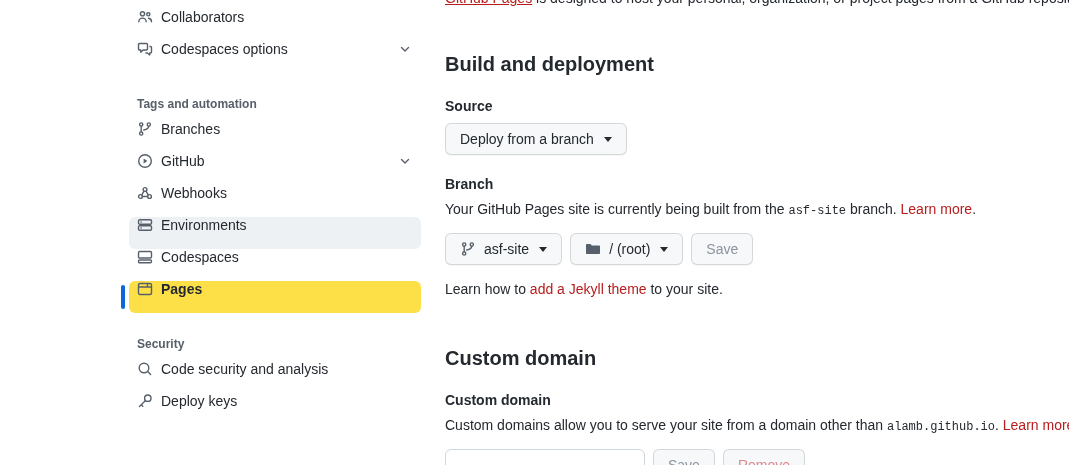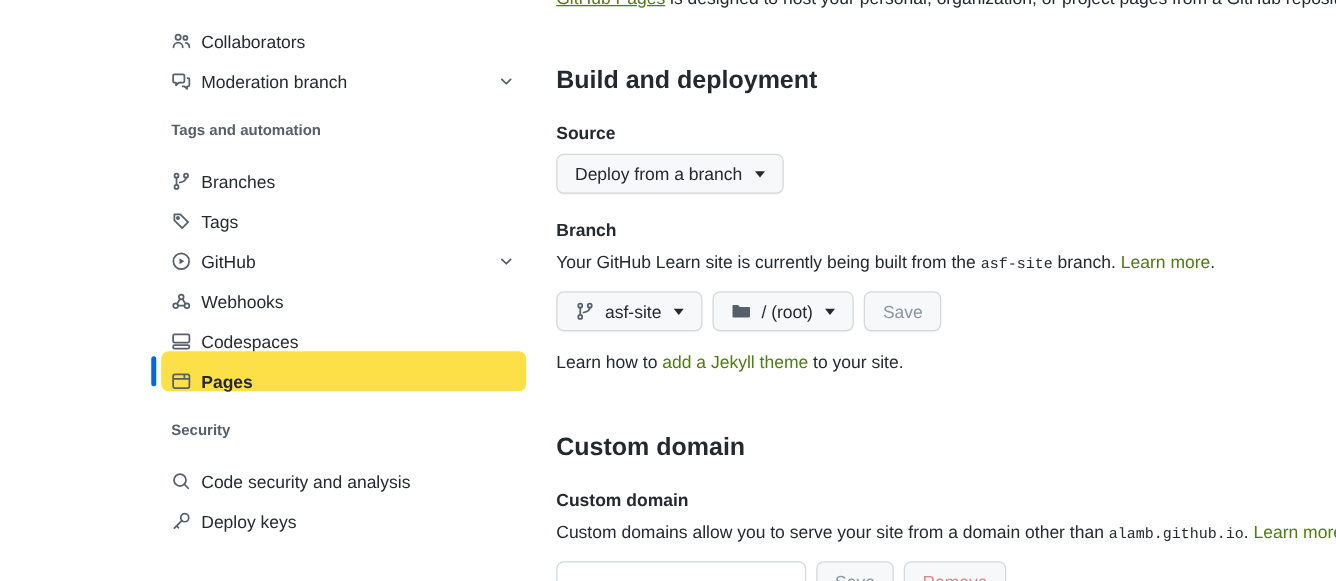--- a/index.html
+++ b/index.html
@@ -1,36 +1,36 @@
 <!DOCTYPE html>
 <html><head>
 <meta charset="utf-8">
 <style>
   * { margin:0; padding:0; box-sizing:border-box; }
   body { background:#fff; font-family:"Liberation Sans","DejaVu Sans",sans-serif; color:#24292f; }
   .screen { position:relative; width:1069px; height:465px; overflow:hidden; background:#fff; }
 
   
   .sidebar { position:absolute; left:121px; top:9px; width:300px; }
-  .nav-item { position:relative; display:flex; align-items:flex-end; gap:8px; height:32px;
+  .nav-item { position:relative; display:flex; align-items:flex-start; gap:8px; height:32px;
               padding:0 8px; margin-left:8px; border-radius:6px; font-size:14px; cursor:pointer; }
   .nav-item .nav-icon { display:flex; width:16px; height:16px; color:#57606a; flex:0 0 16px; }
   .nav-item .chev { margin-left:auto; display:flex; width:16px; height:16px; color:#57606a; }
   .nav-item.hovered { background:#eef1f4; }
   .nav-item.selected { background:#fde047; }
   .nav-item.selected .nav-label { font-weight:600; }
   .nav-item.selected::before { content:""; position:absolute; left:-8px; top:4px; width:4px; height:24px;
               background:#0969da; border-radius:2px; }
   .nav-header { font-size:12px; font-weight:700; color:#57606a; padding:0 8px; margin:24px 0 10px 8px; }
   svg { display:block; }
 
   
   .main { position:absolute; left:445px; top:0; width:700px; }
   .intro { margin-top:-12px; font-size:14px; line-height:20px; white-space:nowrap; }
-  a.link { color:#4d7c0f; text-decoration:none; cursor:pointer; }
+  a.link { color:#b91c1c; text-decoration:none; cursor:pointer; }
   .intro a.link { text-decoration:underline; }
   h2.section-title { font-size:20px; font-weight:600; line-height:25px; }
   #build-title { margin-top:44px; }
   #domain-title { margin-top:46px; }
   .field-label { font-size:14px; font-weight:600; margin-top:21px; }
   .desc { font-size:14px; line-height:21px; margin-top:7px; white-space:nowrap; }
   code.mono { font-family:"Liberation Mono","DejaVu Sans Mono",monospace; font-size:12px; }
 
   .btn { display:inline-flex; align-items:center; gap:8px; height:32px; padding:0 14px;
          background:#f6f8fa; border:1px solid rgba(27,31,36,.15); border-radius:6px;
@@ -66,21 +66,21 @@
       <span class="nav-label">Collaborators</span>
     </div>
 
     <div class="nav-item">
       <span class="nav-icon">
         <svg viewBox="0 0 16 16" width="16" height="16" fill="none" stroke="currentColor" stroke-width="1.4" stroke-linejoin="round">
             <path d="M1.5 3.5a1 1 0 0 1 1-1h7a1 1 0 0 1 1 1V8a1 1 0 0 1-1 1H6.2L3.8 11.2V9H2.5a1 1 0 0 1-1-1z"></path>
             <path d="M12.5 5.5h1a1 1 0 0 1 1 1V11a1 1 0 0 1-1 1h-.8v2l-2.4-2H8.5"></path>
           </svg>
       </span>
-      <span class="nav-label">Moderation branch</span>
+      <span class="nav-label">Codespaces options</span>
       <span class="chev">
         <svg viewBox="0 0 16 16" width="16" height="16" fill="none" stroke="currentColor" stroke-width="1.4" stroke-linecap="round" stroke-linejoin="round">
             <path d="M4.5 6.5 8 10l3.5-3.5"></path>
           </svg>
       </span>
     </div>
 
     <div class="nav-header">Tags and automation</div>
 
     <div class="nav-item">
@@ -88,29 +88,20 @@
         <svg viewBox="0 0 16 16" width="16" height="16" fill="none" stroke="currentColor" stroke-width="1.4" stroke-linecap="round">
             <circle cx="4.2" cy="3.5" r="1.6"></circle>
             <circle cx="4.2" cy="12.5" r="1.6"></circle>
             <circle cx="11.8" cy="3.5" r="1.6"></circle>
             <path d="M4.2 5.1v5.8M11.8 5.1c0 2.6-2.5 3.4-5 3.9"></path>
           </svg>
       </span>
       <span class="nav-label">Branches</span>
     </div>
 
-    <div class="nav-item">
-      <span class="nav-icon">
-        <svg viewBox="0 0 16 16" width="16" height="16" fill="none" stroke="currentColor" stroke-width="1.4" stroke-linejoin="round">
-            <path d="M2.5 2.5h4.8l6.2 6.2-4.8 4.8-6.2-6.2z"></path>
-            <circle cx="5.4" cy="5.4" r=".9"></circle>
-          </svg>
-      </span>
-      <span class="nav-label">Tags</span>
-    </div>
 
     <div class="nav-item">
       <span class="nav-icon">
         <svg viewBox="0 0 16 16" width="16" height="16" fill="none" stroke="currentColor" stroke-width="1.4">
             <circle cx="8" cy="8" r="6.3"></circle>
             <path d="M6.6 5.6l3.8 2.4-3.8 2.4z" fill="currentColor" stroke="none"></path>
           </svg>
       </span>
       <span class="nav-label">GitHub</span>
       <span class="chev">
@@ -125,20 +116,31 @@
         <svg viewBox="0 0 16 16" width="16" height="16" fill="none" stroke="currentColor" stroke-width="1.4" stroke-linecap="round">
             <circle cx="3.5" cy="11.5" r="1.9"></circle>
             <circle cx="12.5" cy="11.5" r="1.9"></circle>
             <circle cx="8" cy="4.5" r="1.9"></circle>
             <path d="M7 6.2 4.8 9.8M9 6.2l2.2 3.6M5.4 11.5h5.2"></path>
           </svg>
       </span>
       <span class="nav-label">Webhooks</span>
     </div>
 
+    <div class="nav-item hovered">
+      <span class="nav-icon">
+        <svg viewBox="0 0 16 16" width="16" height="16" fill="none" stroke="currentColor" stroke-width="1.4">
+            <rect x="1.5" y="2.8" width="13" height="4.4" rx="1.2"></rect>
+            <rect x="1.5" y="8.8" width="13" height="4.4" rx="1.2"></rect>
+            <circle cx="4.1" cy="5" r=".8" fill="currentColor" stroke="none"></circle>
+            <circle cx="4.1" cy="11" r=".8" fill="currentColor" stroke="none"></circle>
+          </svg>
+      </span>
+      <span class="nav-label">Environments</span>
+    </div>
 
     <div class="nav-item">
       <span class="nav-icon">
         <svg viewBox="0 0 16 16" width="16" height="16" fill="none" stroke="currentColor" stroke-width="1.4">
             <rect x="1.5" y="2.5" width="13" height="6.5" rx="1.2"></rect>
             <rect x="1.5" y="11" width="13" height="2.8" rx="1.2"></rect>
           </svg>
       </span>
       <span class="nav-label">Codespaces</span>
     </div>
@@ -188,21 +190,21 @@
     <div class="field-label">Source</div>
     <div class="controls-row source-row">
       <button class="btn">
         <span>Deploy from a branch</span>
         <span class="caret"></span>
       </button>
     </div>
 
     <div class="field-label">Branch</div>
     <p class="desc">
-      <span>Your GitHub Learn site is currently being built from the </span><code class="mono">asf-site</code><span> branch. </span><a class="link">Learn more</a><span>.</span>
+      <span>Your GitHub Pages site is currently being built from the </span><code class="mono">asf-site</code><span> branch. </span><a class="link">Learn more</a><span>.</span>
     </p>
 
     <div class="controls-row">
       <button class="btn">
         <span class="btn-icon">
           <svg viewBox="0 0 16 16" width="16" height="16" fill="none" stroke="currentColor" stroke-width="1.4" stroke-linecap="round">
               <circle cx="4.2" cy="3.5" r="1.6"></circle>
               <circle cx="4.2" cy="12.5" r="1.6"></circle>
               <circle cx="11.8" cy="3.5" r="1.6"></circle>
               <path d="M4.2 5.1v5.8M11.8 5.1c0 2.6-2.5 3.4-5 3.9"></path>

